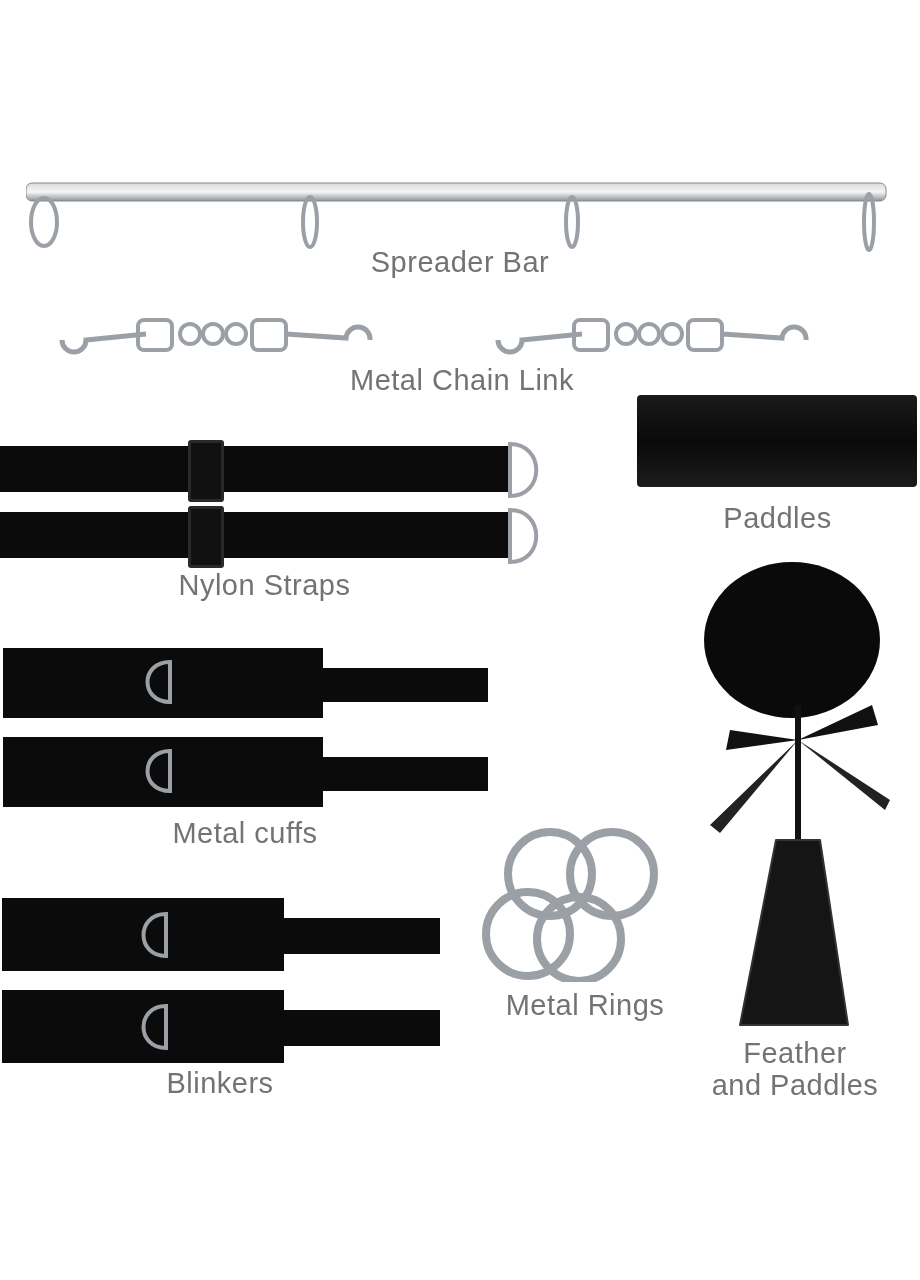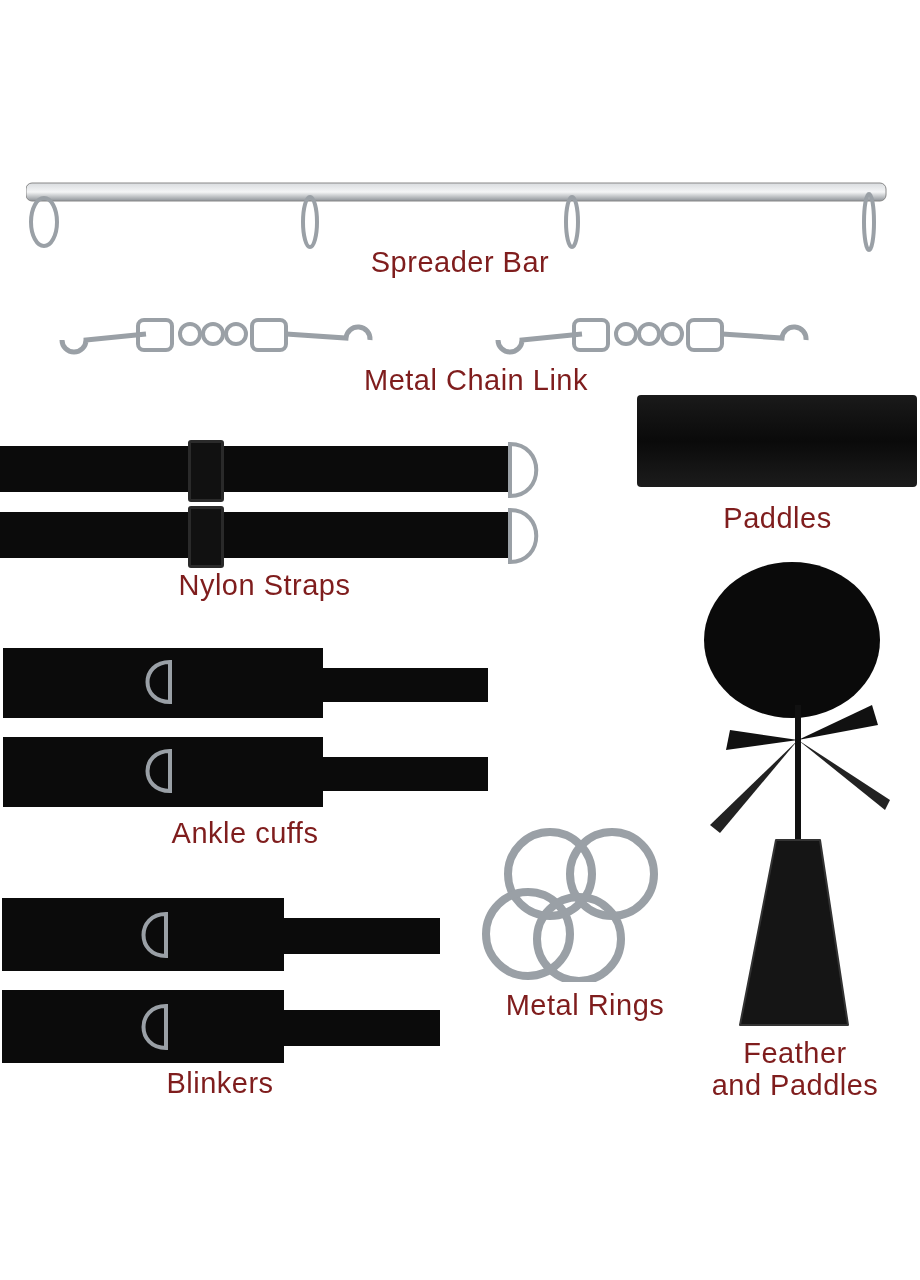--- a/index.html
+++ b/index.html
@@ -1,17 +1,17 @@
 <!DOCTYPE html>
 <html><head>
 <meta charset="utf-8">
 <style>
   html,body{margin:0;padding:0;background:#ffffff;}
   body{width:920px;height:1280px;position:relative;overflow:hidden;font-family:"Liberation Sans","DejaVu Sans",sans-serif;}
-  .label{position:absolute;color:#7f1d1d;font-size:29px;letter-spacing:0.5px;text-align:center;white-space:nowrap;line-height:1.1;}
+  .label{position:absolute;color:#737373;font-size:29px;letter-spacing:0.5px;text-align:center;white-space:nowrap;line-height:1.1;}
   .item{position:absolute;}
   .strap{position:absolute;background:#0b0b0b;}
   .metal{stroke:#9aa0a6;fill:none;}
 </style>
 </head>
 <body>
 
 <div class="item" style="left:26px;top:180px;width:862px;height:75px;">
   <svg width="862" height="75" viewBox="0 0 862 75">
     <defs>
@@ -45,21 +45,21 @@
   <svg width="330" height="50" viewBox="0 0 330 50">
     <path d="M4,28 a12,12 0 1 0 24,0 l60,-6" class="metal" stroke-width="5"></path>
     <rect x="80" y="8" width="34" height="30" rx="6" class="metal" stroke-width="4"></rect>
     <circle cx="132" cy="22" r="10" class="metal" stroke-width="4"></circle>
     <circle cx="155" cy="22" r="10" class="metal" stroke-width="4"></circle>
     <circle cx="178" cy="22" r="10" class="metal" stroke-width="4"></circle>
     <rect x="194" y="8" width="34" height="30" rx="6" class="metal" stroke-width="4"></rect>
     <path d="M228,22 l60,4 a12,12 0 1 1 24,2" class="metal" stroke-width="5"></path>
   </svg>
 </div>
-<div class="label" style="left:326px;top:365px;width:300px;">Metal Chain Link</div>
+<div class="label" style="left:312px;top:365px;width:300px;">Metal Chain Link</div>
 
 <div class="strap" style="left:637px;top:395px;width:280px;height:92px;border-radius:4px;background:linear-gradient(180deg,#1a1a1a,#0a0a0a 50%,#1c1c1c);"></div>
 <div class="label" style="left:690px;top:503px;width:175px;">Paddles</div>
 
 <div class="item" style="left:0;top:440px;width:550px;height:125px;">
   <div class="strap" style="left:0;top:6px;width:510px;height:46px;"></div>
   <div class="strap" style="left:0;top:72px;width:510px;height:46px;"></div>
   <div style="position:absolute;left:188px;top:0;width:30px;height:56px;border:3px solid #2a2a2a;background:#111;border-radius:3px;"></div>
   <div style="position:absolute;left:188px;top:66px;width:30px;height:56px;border:3px solid #2a2a2a;background:#111;border-radius:3px;"></div>
   <svg style="position:absolute;left:500px;top:0" width="50" height="125" viewBox="0 0 50 125">
@@ -72,21 +72,21 @@
 <div class="item" style="left:0;top:648px;width:492px;height:160px;">
   <div class="strap" style="left:3px;top:0;width:320px;height:70px;"></div>
   <div class="strap" style="left:320px;top:20px;width:168px;height:34px;"></div>
   <div class="strap" style="left:3px;top:89px;width:320px;height:70px;"></div>
   <div class="strap" style="left:320px;top:109px;width:168px;height:34px;"></div>
   <svg style="position:absolute;left:140px;top:0" width="40" height="160" viewBox="0 0 40 160">
     <path d="M30,14 C0,14 0,54 30,54 Z" class="metal" stroke-width="4"></path>
     <path d="M30,103 C0,103 0,143 30,143 Z" class="metal" stroke-width="4"></path>
   </svg>
 </div>
-<div class="label" style="left:150px;top:818px;width:190px;">Ankle cuffs</div>
+<div class="label" style="left:150px;top:818px;width:190px;">Metal cuffs</div>
 
 <div class="item" style="left:0;top:898px;width:442px;height:168px;">
   <div class="strap" style="left:2px;top:0;width:282px;height:73px;"></div>
   <div class="strap" style="left:282px;top:20px;width:158px;height:36px;"></div>
   <div class="strap" style="left:2px;top:92px;width:282px;height:73px;"></div>
   <div class="strap" style="left:282px;top:112px;width:158px;height:36px;"></div>
   <svg style="position:absolute;left:136px;top:0" width="40" height="168" viewBox="0 0 40 168">
     <path d="M30,16 C0,16 0,58 30,58 Z" class="metal" stroke-width="4"></path>
     <path d="M30,108 C0,108 0,150 30,150 Z" class="metal" stroke-width="4"></path>
   </svg>

